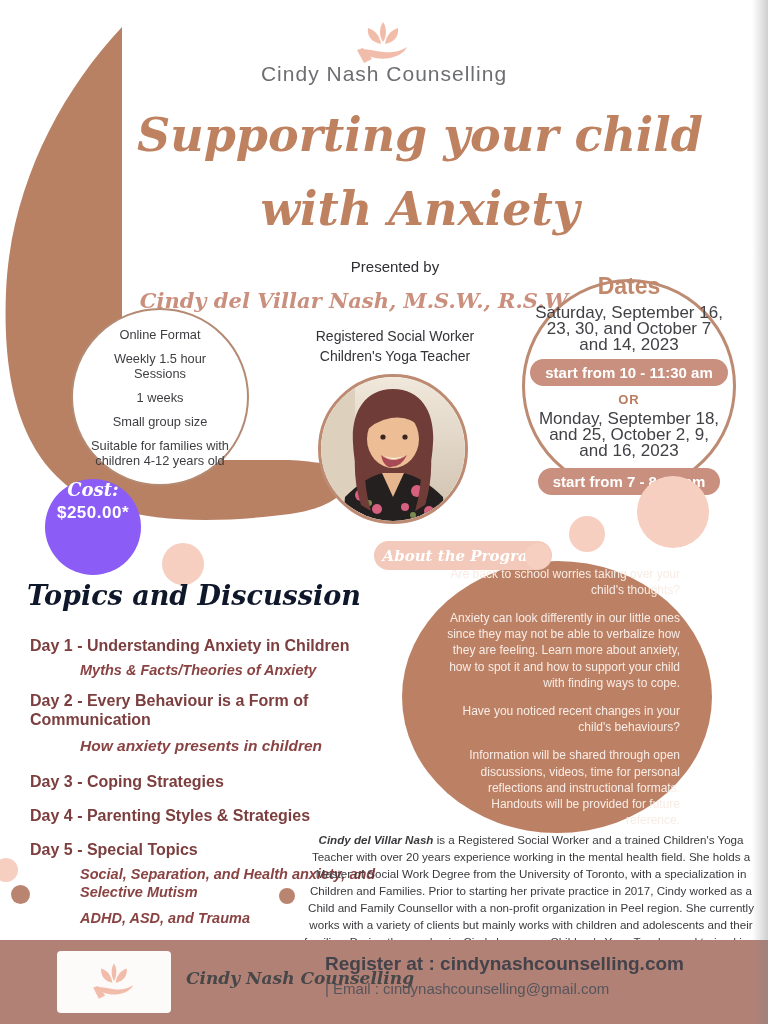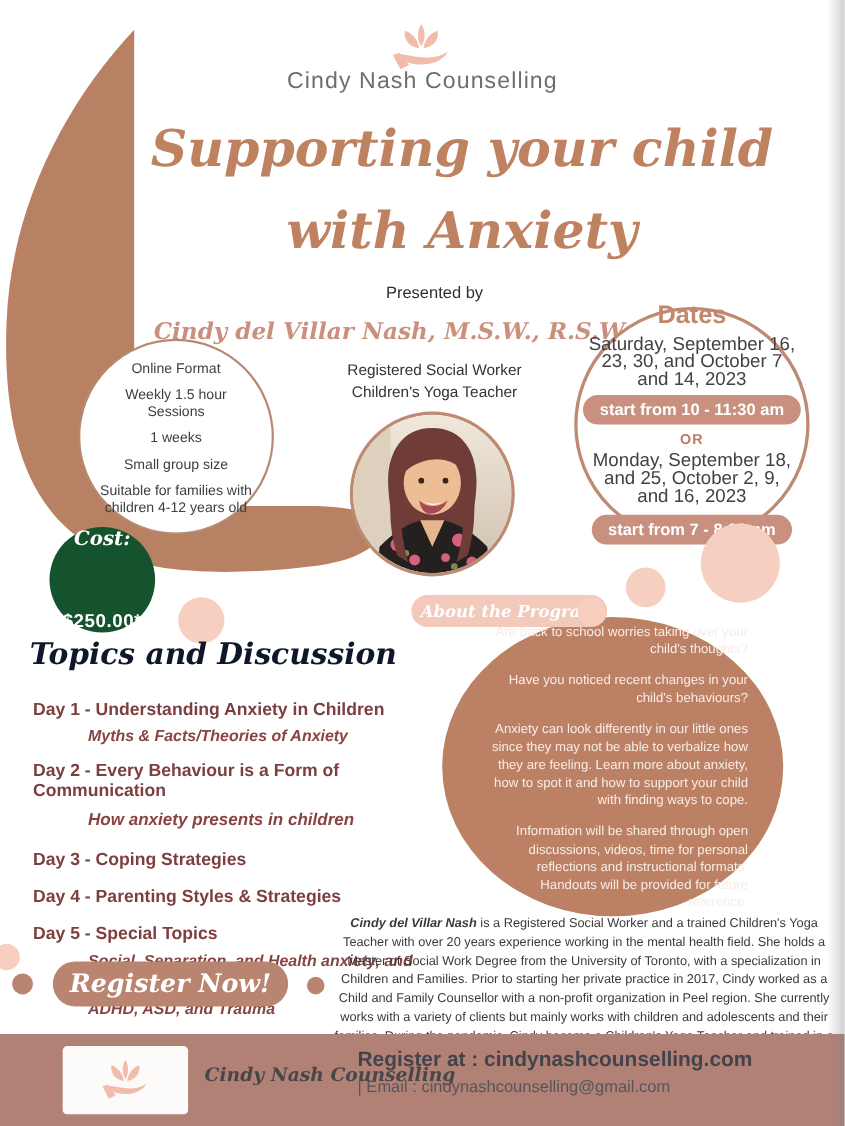--- a/index.html
+++ b/index.html
@@ -34,21 +34,21 @@
   .dates-circle { left:522px; top:279px; width:214px; height:214px; border-radius:50%;
     background:#fff; border:3px solid #bd8a72; display:flex; flex-direction:column;
     justify-content:center; align-items:center; z-index:4; }
   .dates-heading { font-weight:bold; font-size:23px; color:#c1886b; margin-bottom:5px; }
   .date-text { width:190px; text-align:center; font-size:17px; line-height:16px; color:#414146; }
   .time-pill { margin:6px 0 4px 0; background:#c9907f; color:#fff; font-weight:bold;
     font-size:15px; padding:5px 15px; border-radius:16px; white-space:nowrap; }
   .or-label { font-weight:bold; font-size:13px; color:#b97c5e; margin:2px 0 4px 0; letter-spacing:1px; }
 
   .cost-circle { left:45px; top:479px; width:96px; height:96px; border-radius:50%;
-    background:#14532d; display:flex; flex-direction:column; justify-content:space-between;
+    background:#8b5cf6; display:flex; flex-direction:column; justify-content:flex-start;
     align-items:center; gap:3px; z-index:5; }
   .cost-label { font-size:18px; color:#fff; }
   .cost-amount { font-weight:bold; font-size:17px; color:#fff; letter-spacing:0.5px; }
 
   .dot { border-radius:50%; }
 
   
   .program-ellipse { left:402px; top:561px; width:310px; height:272px; border-radius:50%;
     background:#bc8165; display:flex; flex-direction:column; justify-content:center;
     align-items:center; gap:12px; padding:18px 32px; z-index:3; }
@@ -183,22 +183,22 @@
   </div>
 
   <div class="abs cost-circle">
     <div class="cost-label script">Cost:</div>
     <div class="cost-amount">$250.00*</div>
   </div>
   <div class="abs dot" style="left:162px; top:543px; width:42px; height:42px; background:#f6cfc0; z-index:4;"></div>
 
   <div class="abs program-ellipse">
     <p>Are back to school worries taking over your child's thoughts?</p>
+    <p>Anxiety can look differently in our little ones since they may not be able to verbalize how they are feeling. Learn more about anxiety, how to spot it and how to support your child with finding ways to cope.</p>
     <p>Have you noticed recent changes in your child's behaviours?</p>
-    <p>Anxiety can look differently in our little ones since they may not be able to verbalize how they are feeling. Learn more about anxiety, how to spot it and how to support your child with finding ways to cope.</p>
     <p>Information will be shared through open discussions, videos, time for personal reflections and instructional formats. Handouts will be provided for future reference.</p>
   </div>
   <div class="abs about-pill script">About the Program</div>
   <div class="abs dot" style="left:637px; top:476px; width:72px; height:72px; background:#f6cfc0; z-index:5;"></div>
   <div class="abs dot" style="left:569px; top:516px; width:36px; height:36px; background:#f6cfc0; z-index:5;"></div>
   <div class="abs dot" style="left:525px; top:543px; width:26px; height:26px; background:#f6cfc0; z-index:5;"></div>
 
   <div class="abs topics-heading script">Topics and Discussion</div>
   <div class="abs topics-list">
     <div class="day-title">Day 1 - Understanding Anxiety in Children</div>
@@ -211,21 +211,20 @@
     <div class="day-sub mt6 narrow">Social, Separation, and Health anxiety, and Selective Mutism</div>
     <div class="day-sub mt8">ADHD, ASD, and Trauma</div>
   </div>
 
   <div class="abs bio">
     <span class="bio-name">Cindy  del Villar Nash</span><span> is a Registered Social Worker and a trained Children's Yoga Teacher with over 20 years experience working in the mental health field. She holds a Master of Social Work Degree from the University of Toronto, with a specialization in Children and Families. Prior to starting her private practice in 2017, Cindy worked as a Child and Family Counsellor with a non-profit organization in Peel region. She currently works with a variety of clients but mainly works with children and adolescents and their families. During the pandemic, Cindy became a Children's Yoga Teacher and trained in a therapeutically-informed yoga and meditation approach (TIYAMA).</span>
     <div class="fee-note">* Fee may be covered under extended health benefits if covered for Registered Social Workers</div>
   </div>
 
   <div class="abs dot" style="left:-6px; top:858px; width:24px; height:24px; background:#f6cfc0; z-index:6;"></div>
-  <div class="abs register-pill script">Register Now!</div>
   <div class="abs dot" style="left:11px; top:885px; width:19px; height:19px; background:#ba8570; z-index:6;"></div>
   <div class="abs dot" style="left:279px; top:888px; width:16px; height:16px; background:#ba8570; z-index:6;"></div>
 
   <div class="abs footer">
     <div class="footer-logo-box">
       <svg width="48" height="40" viewBox="0 0 60 50">
         <path d="M30,2 C26,8 26,17 30,24 C34,17 34,8 30,2 Z" fill="#f2bcaa"></path>
         <path d="M14,8 C13,17 18,24 28,26 C27,17 21,10 14,8 Z" fill="#f2bcaa"></path>
         <path d="M46,8 C47,17 42,24 32,26 C33,17 39,10 46,8 Z" fill="#f2bcaa"></path>
         <path d="M5,32 C15,40 27,42 37,40 C47,38 52,33 54,29 C46,34 38,35 30,34 C20,33 11,30 5,32 Z" fill="#f2bcaa"></path>

